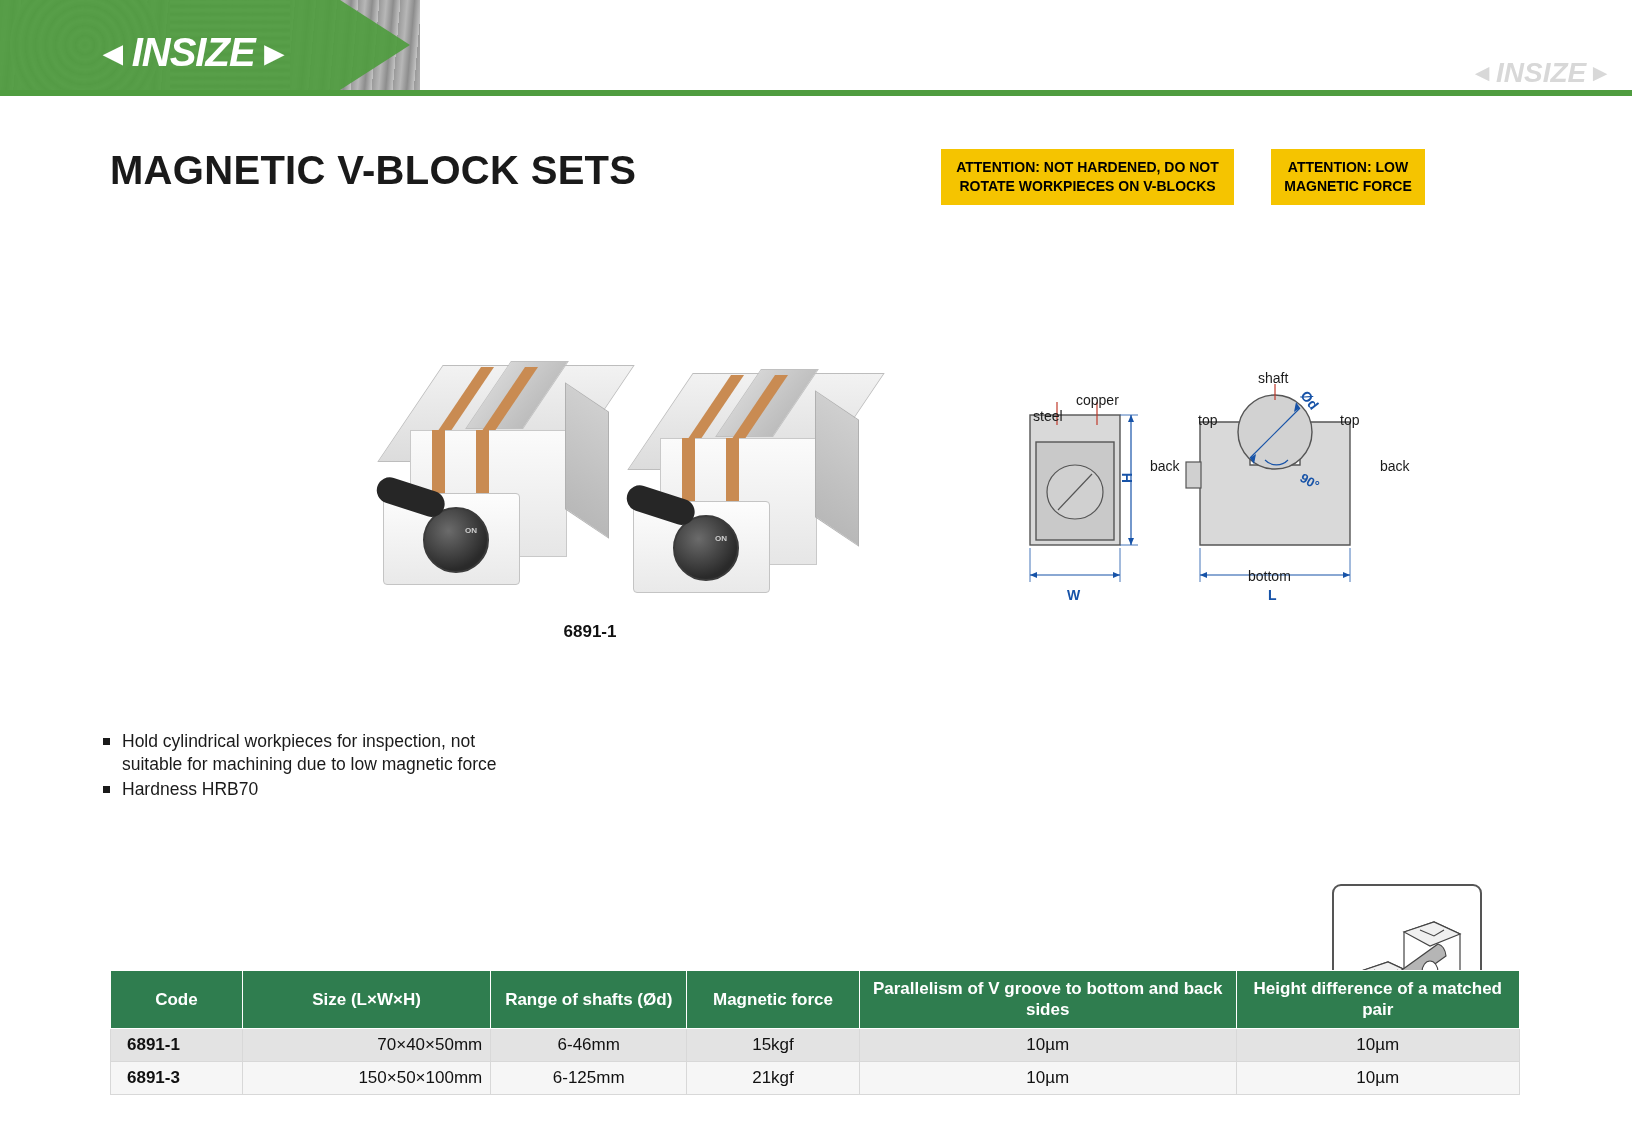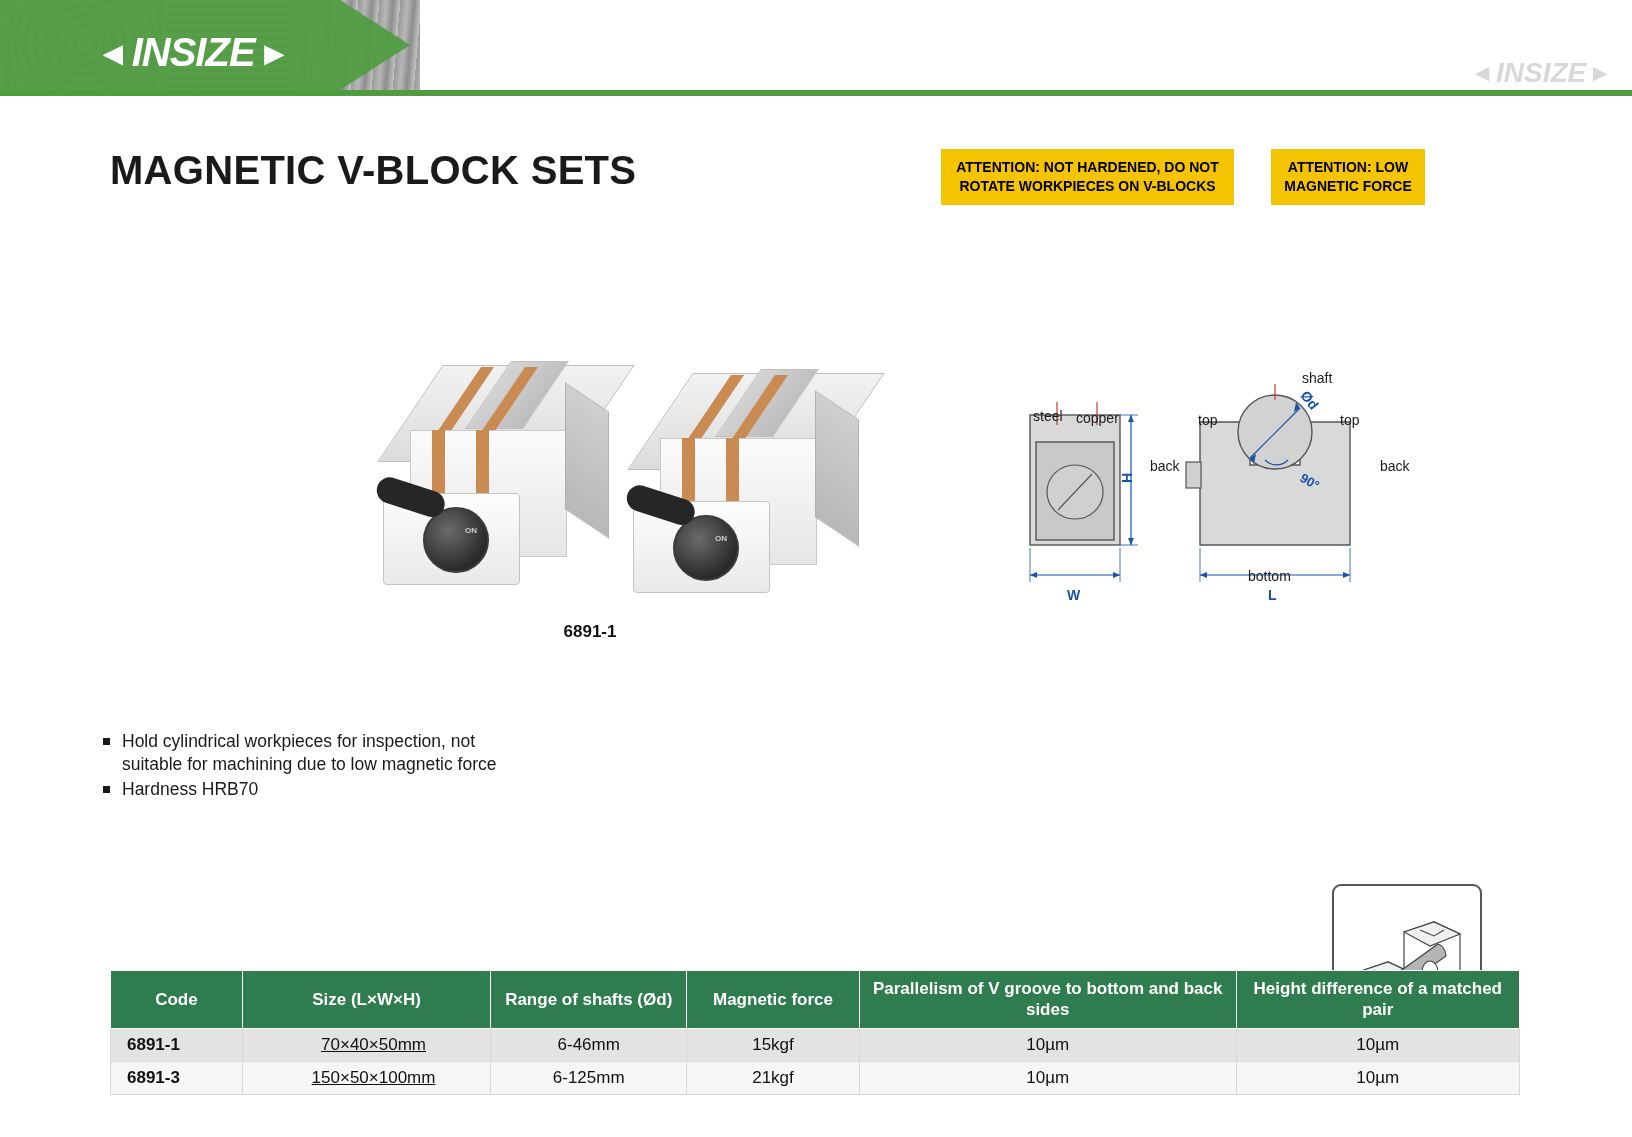--- a/index.html
+++ b/index.html
@@ -141,21 +141,21 @@
     background:#2f7d4f;color:#ffffff;font-size:17px;font-weight:bold;
     padding:7px 6px;border:1px solid #ffffff;line-height:1.25;
   }
   table.spec td{
     font-size:17px;color:#111;padding:6px 8px;border:1px solid #d8d8d8;
     text-align:center;
   }
   table.spec tr.r-odd td{background:#e3e3e3;}
   table.spec tr.r-even td{background:#f6f6f6;}
   table.spec td.code{font-weight:bold;text-align:left;padding-left:16px;}
-  table.spec td.size{text-align:center;padding-left:22px;text-decoration:underline;}
+  table.spec td.size{text-align:right;padding-left:22px;}
 </style>
 </head>
 <body>
 
 <div class="header">
   <div class="header-photo"></div>
   <div class="header-green"></div>
   <div class="logo">
     <span class="arrow-l">◄</span>
       <span>INSIZE</span>
@@ -256,25 +256,25 @@
     <line x1="275" y1="14" x2="275" y2="30" stroke="#c0392b" stroke-width="1.2"></line>
 
     <line x1="200" y1="205" x2="350" y2="205" stroke="#1753a8" stroke-width="1.2"></line>
     <polygon points="200,205 207,202 207,208" fill="#1753a8"></polygon>
     <polygon points="350,205 343,202 343,208" fill="#1753a8"></polygon>
     <line x1="200" y1="178" x2="200" y2="212" stroke="#1753a8" stroke-width="0.8"></line>
     <line x1="350" y1="178" x2="350" y2="212" stroke="#1753a8" stroke-width="0.8"></line>
   </svg>
 
   <div class="dlabel" style="left:33px;top:38px;">steel</div>
-  <div class="dlabel" style="left:76px;top:40px;">copper</div>
+  <div class="dlabel" style="left:76px;top:22px;">copper</div>
   <div class="dlabel blue" style="left:122px;top:100px;transform:rotate(-90deg);">H</div>
   <div class="dlabel blue" style="left:67px;top:217px;">W</div>
 
-  <div class="dlabel" style="left:258px;top:0px;margin-left:44px;">shaft</div>
+  <div class="dlabel" style="left:258px;top:0px;">shaft</div>
   <div class="dlabel blue" style="left:300px;top:22px;transform:rotate(52deg);">Ød</div>
   <div class="dlabel" style="left:198px;top:42px;">top</div>
   <div class="dlabel" style="left:340px;top:42px;">top</div>
   <div class="dlabel" style="left:150px;top:88px;">back</div>
   <div class="dlabel" style="left:380px;top:88px;">back</div>
   <div class="dlabel blue" style="left:300px;top:104px;transform:rotate(30deg);font-size:13px;">90°</div>
   <div class="dlabel" style="left:248px;top:198px;">bottom</div>
   <div class="dlabel blue" style="left:268px;top:217px;">L</div>
 </div>
 

